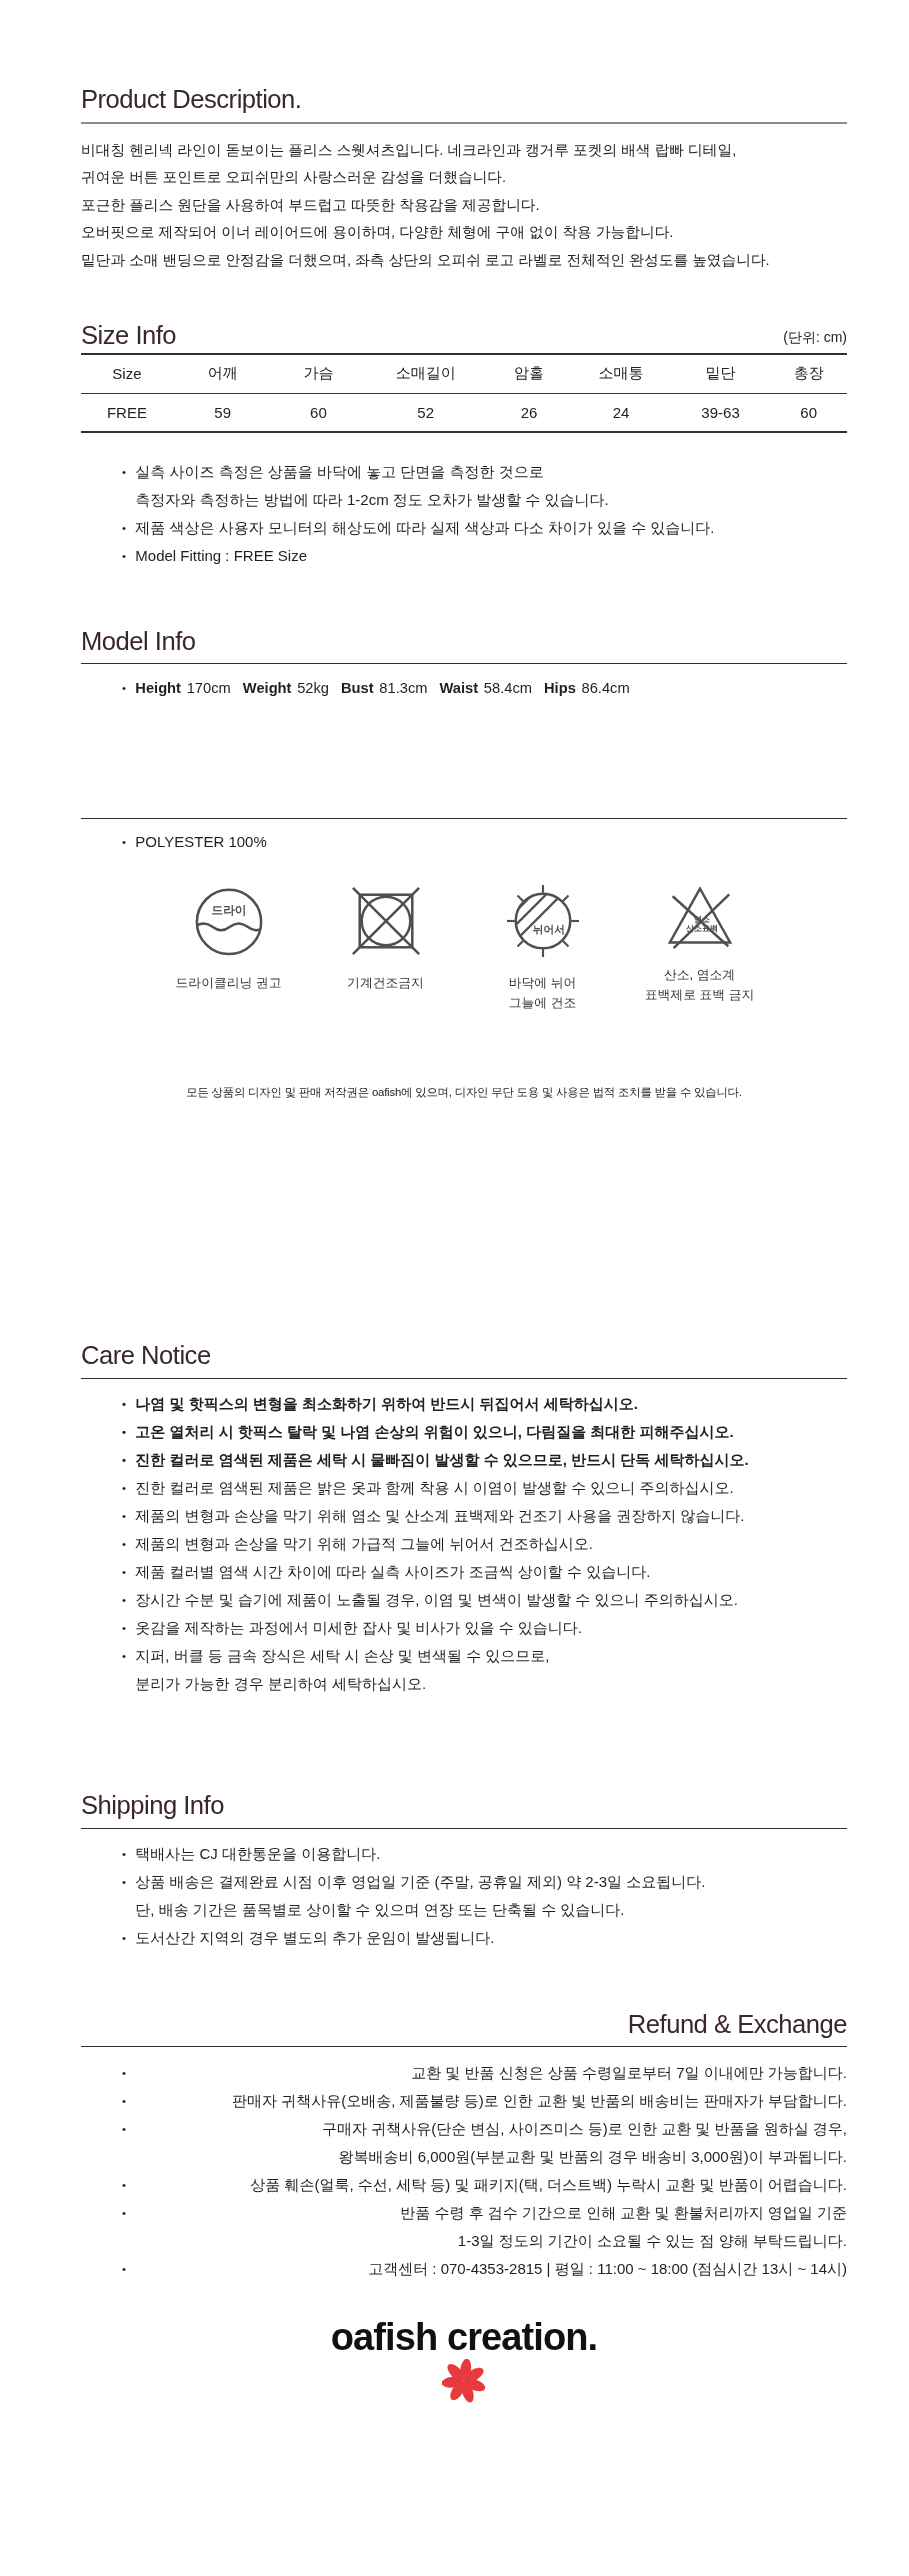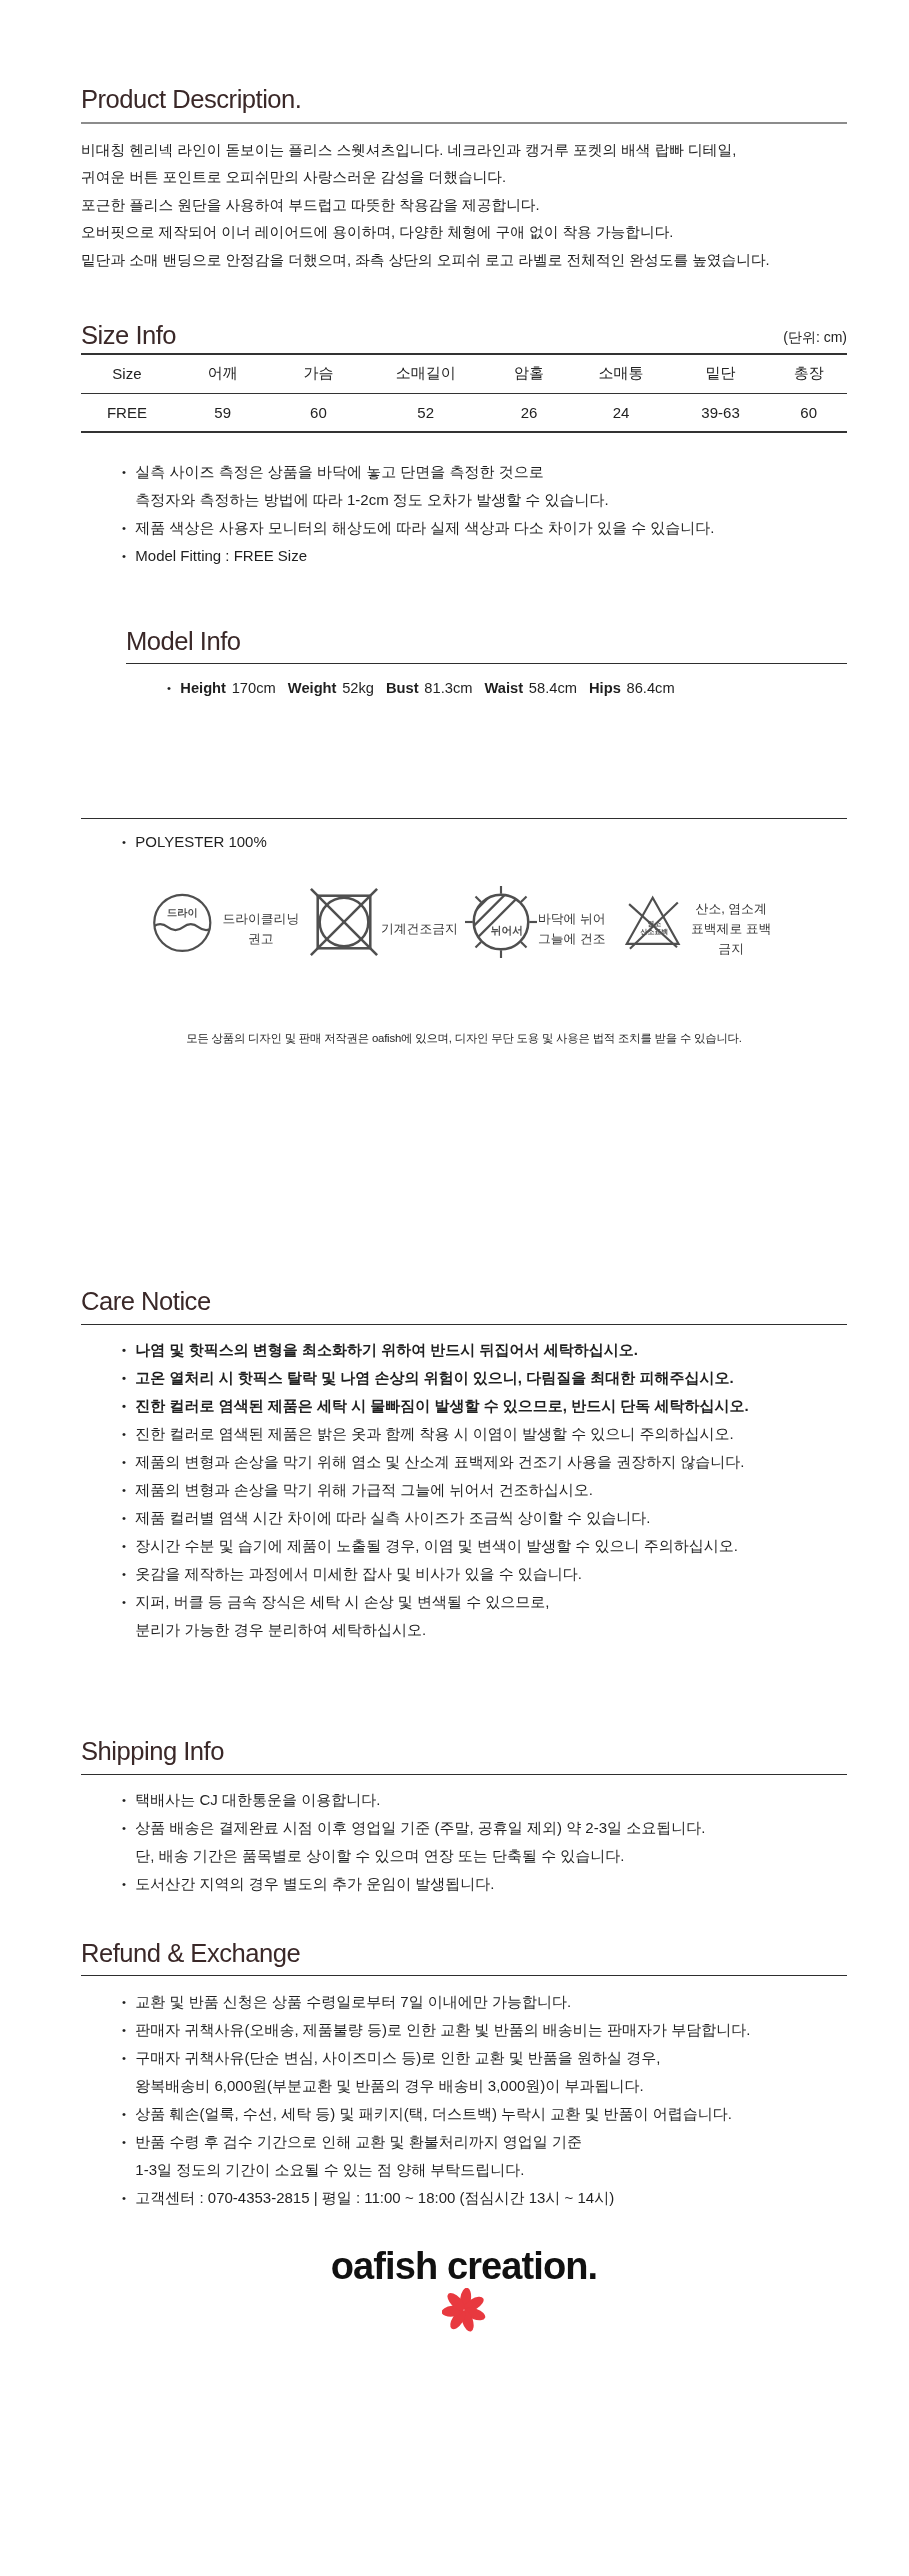--- a/index.html
+++ b/index.html
@@ -33,44 +33,44 @@
   table.size-table thead tr { border-bottom:1.4px solid #333; }
 
   
   .list { margin-top:24.6px; padding-left:41px; font-size:15px; line-height:28px; color:#1f1f1f; }
   .li { position:relative; padding-left:13.3px; }
   .li::before { content:"•"; position:absolute; left:0; top:0; font-size:11.4px; }
   .cont { padding-left:13.3px; }
   .b { font-weight:700; }
 
   
-  .sec-model { margin-top:57px;margin-left:45px; }
+  .sec-model { margin-top:57px; }
   .stats-row { margin-top:9.5px; padding-left:41px; font-size:14.7px; line-height:28px; }
   .stats-flex { display:inline-flex; gap:12px; flex-wrap:nowrap; }
   .stat .lab { font-weight:700; margin-right:5.7px; }
 
   
   .sec-fabric { margin-top:116px; }
   .fab-list { margin-top:9.5px; }
   .icons-row { margin-top:28px; display:flex; justify-content:center; }
-  .icon-cell { width:157px; display:flex; flex-direction:row; align-items:center; }
+  .icon-cell { width:157px; display:flex; flex-direction:column; align-items:center; }
   .icon-cell svg { display:block; }
   .icon-caption { margin-top:15px; font-size:12.8px; line-height:20px; color:#333; text-align:center; }
   .copyright { margin-top:72px; text-align:center; font-size:11.4px; color:#222; letter-spacing:-0.2px; }
 
   
   .sec-care { margin-top:241px; }
   .sec-care .list { margin-top:11.4px; }
 
   
   .sec-ship { margin-top:93px; }
   .sec-ship .list { margin-top:11.4px; }
 
   
-  .sec-refund { margin-top:41px; }
+  .sec-refund { margin-top:58px;text-align:right; }
   .sec-refund .list { margin-top:11.4px; }
 
   
   .footer { margin-top:38px; text-align:center; }
   .logo-text { font-size:38px; font-weight:700; letter-spacing:-0.9px; color:#111; line-height:32px; }
   .flower { margin-top:6.6px; }
 </style>
 </head>
 <body>
 

